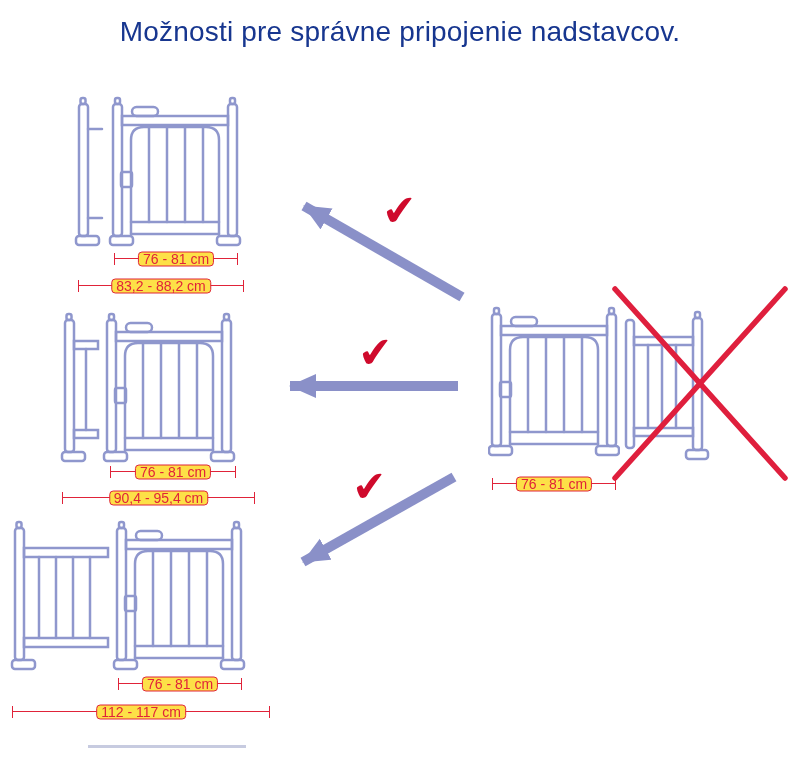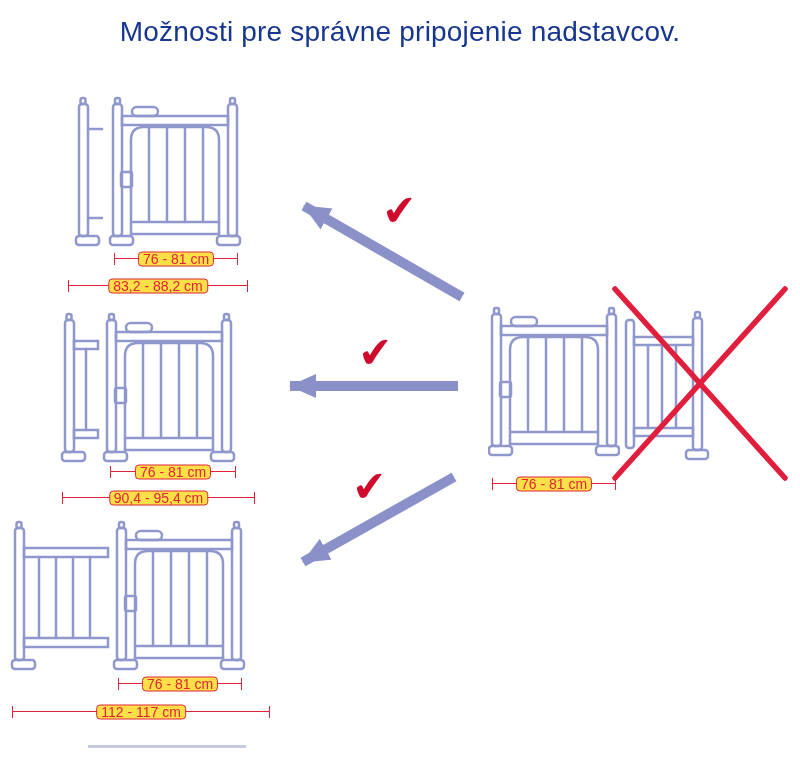--- a/index.html
+++ b/index.html
@@ -98,21 +98,21 @@
       <use href="#ext-narrow-sym" x="6"></use>
       <use href="#gate-sym" x="40"></use>
     </svg>
   </figure>
   <div class="dim" style="left:114px;top:253px;width:124px">
     <i class="dim-line"></i>
     <i class="tick l"></i>
     <i class="tick r"></i>
     <span class="dim-label">76 - 81 cm</span>
   </div>
-  <div class="dim" style="left:68px;top:280px;width:180px">
+  <div class="dim" style="left:78px;top:280px;width:166px">
     <i class="dim-line"></i>
     <i class="tick l"></i>
     <i class="tick r"></i>
     <span class="dim-label">83,2 - 88,2 cm</span>
   </div>
 
   <figure class="fig" style="left:60px;top:312px">
     <svg width="178" height="160" viewBox="0 0 178 160">
       <use href="#ext-mid-sym" x="2"></use>
       <use href="#gate-sym" x="44"></use>

